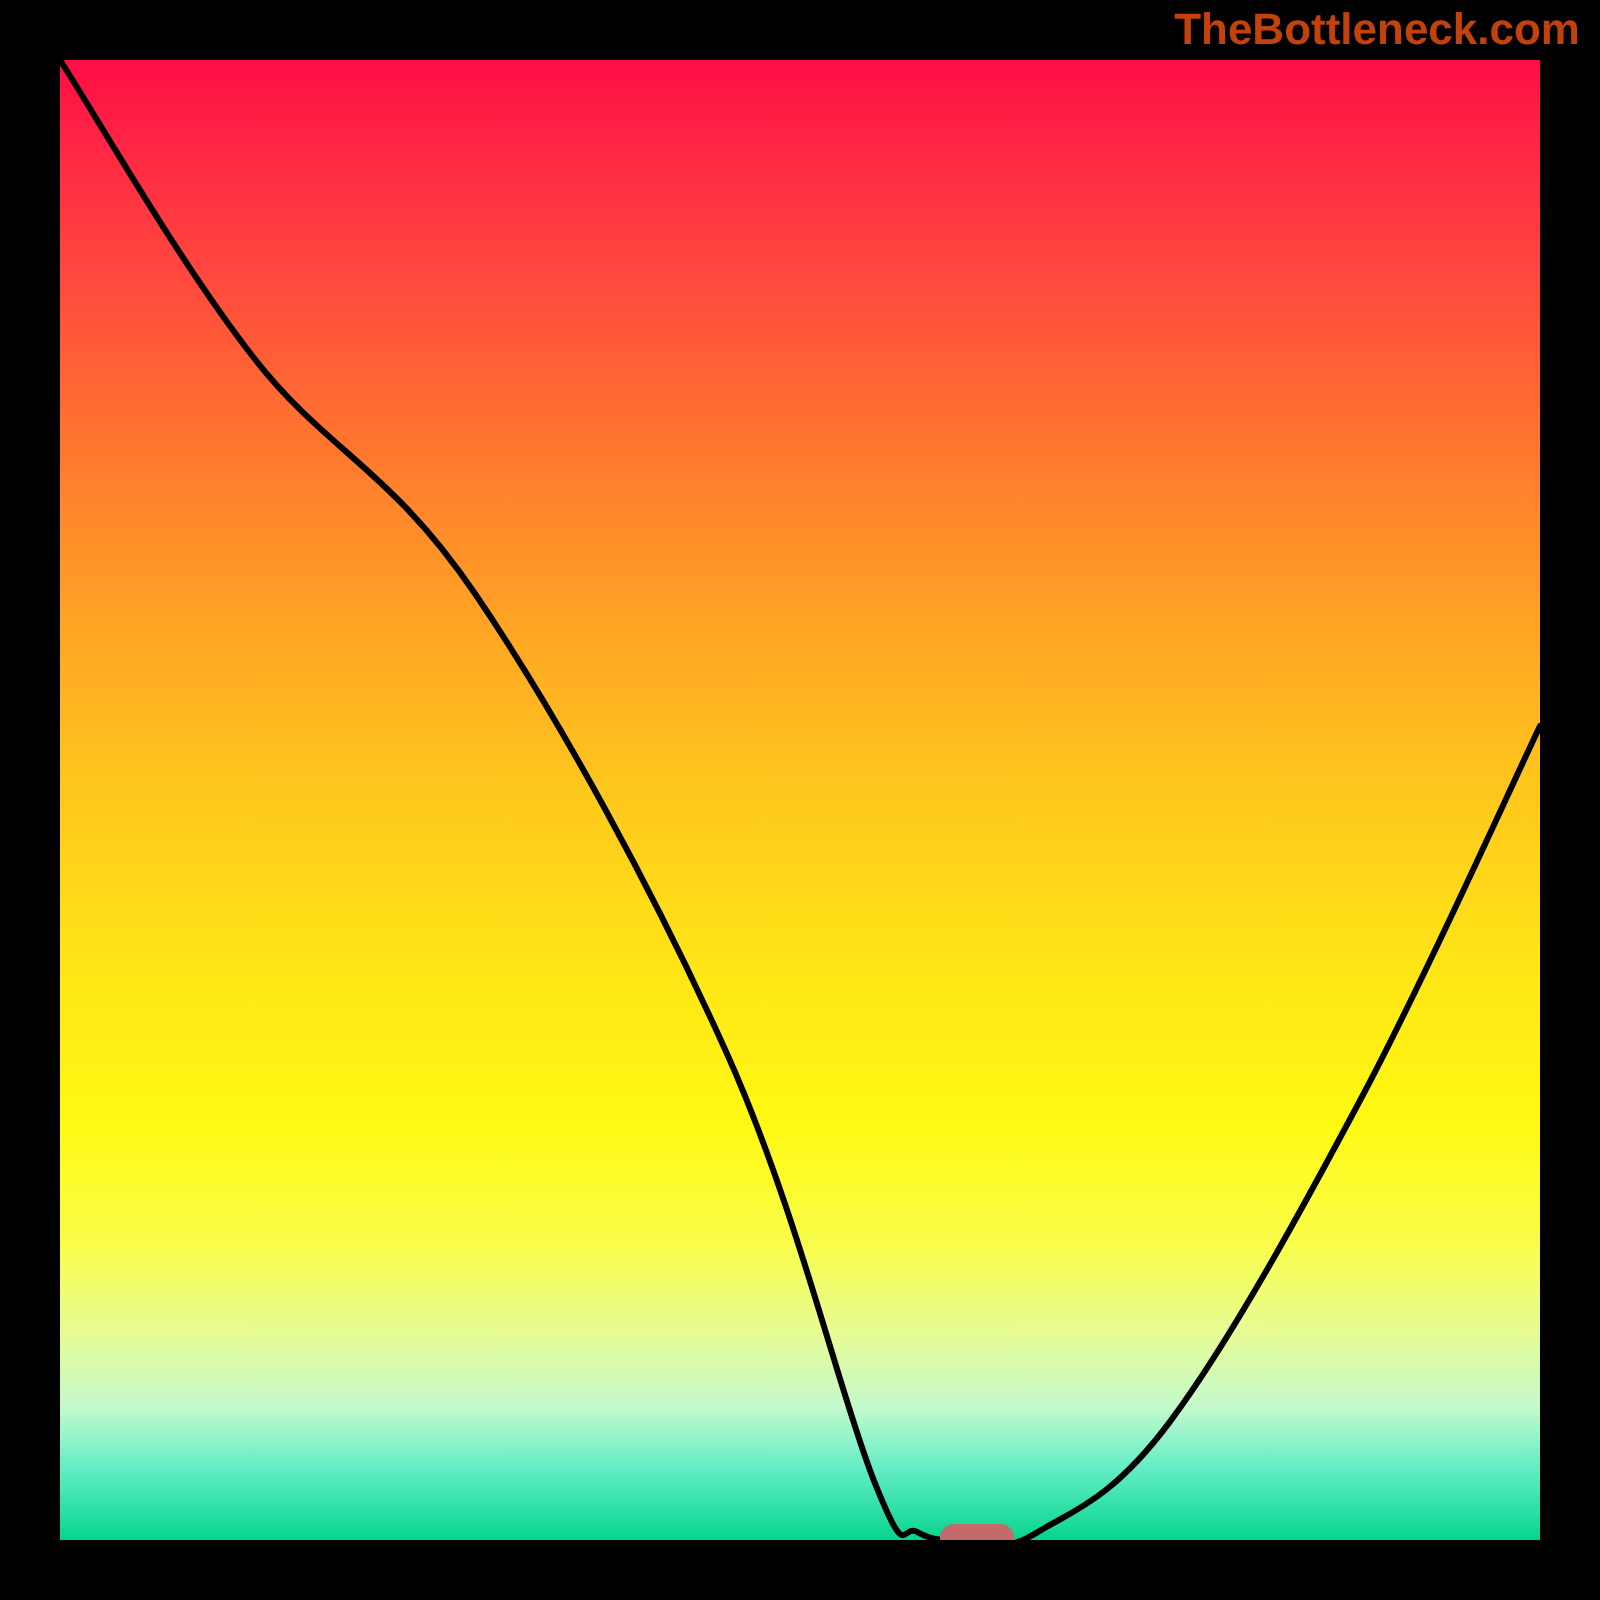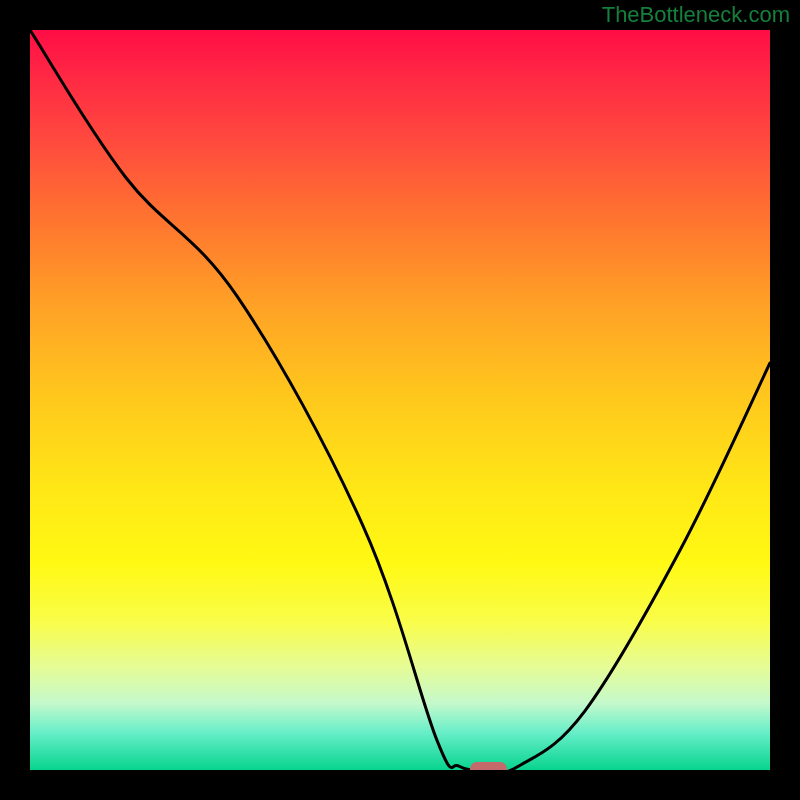--- a/index.html
+++ b/index.html
@@ -8,23 +8,23 @@
     height: 800px;
     background: #000;
     position: relative;
     font-family: Arial, Helvetica, sans-serif;
     overflow: hidden;
   }
   .watermark {
     position: absolute;
     top: 2px;
     right: 10px;
-    color: #15803d;
+    color: #c2410c;
     font-size: 22px;
-    font-weight: normal;
+    font-weight: bold;
     z-index: 10;
   }
   .plot-area {
     position: absolute;
     left: 30px;
     top: 30px;
     width: 740px;
     height: 740px;
     overflow: hidden;
   }

